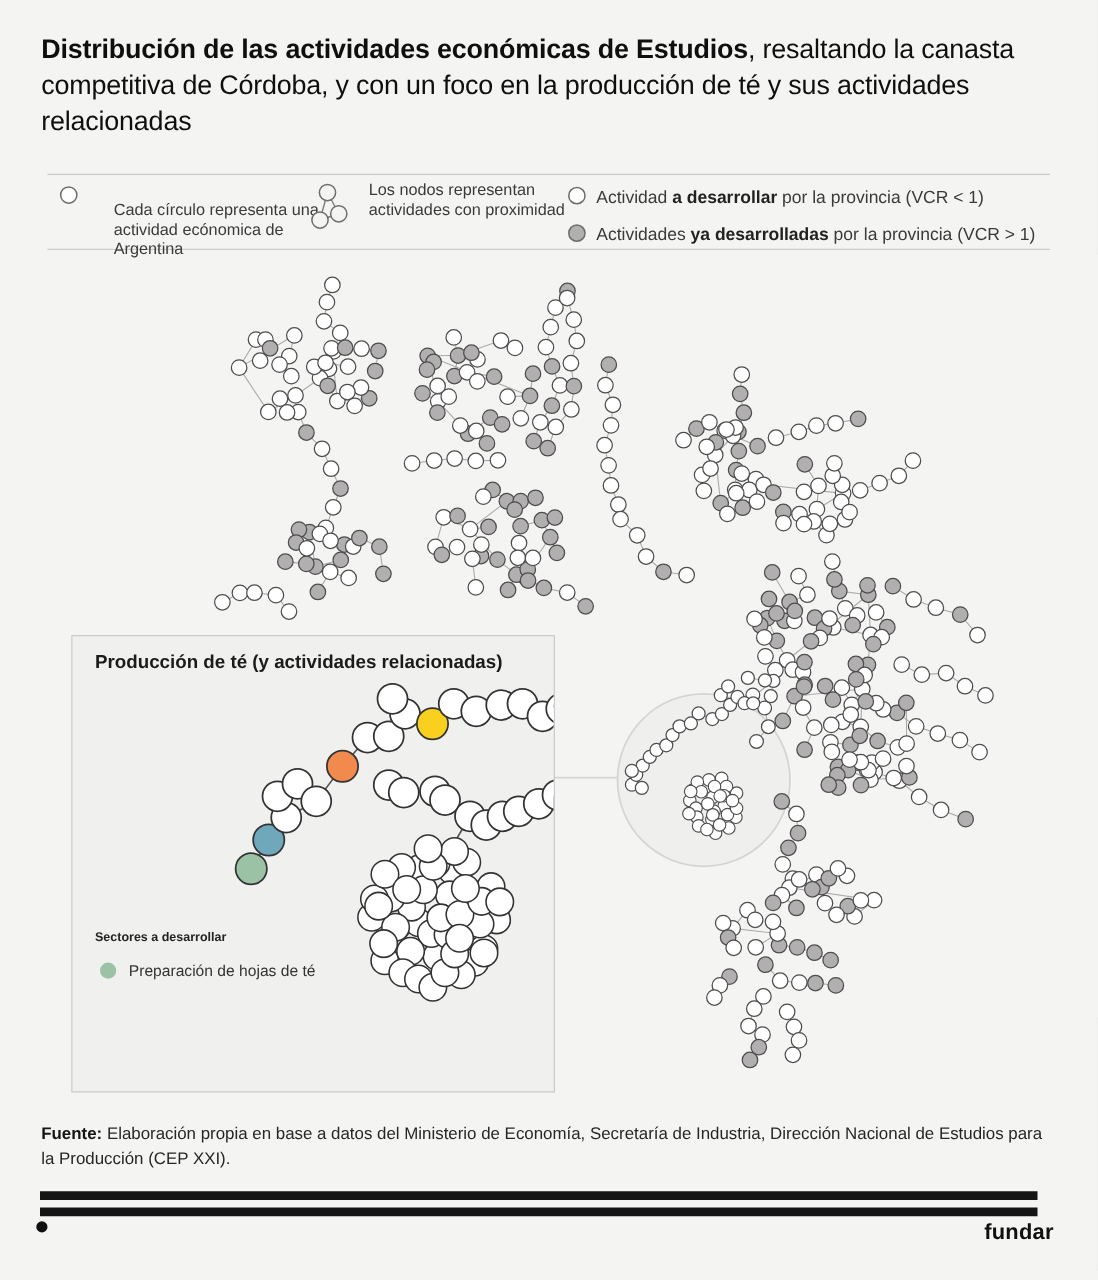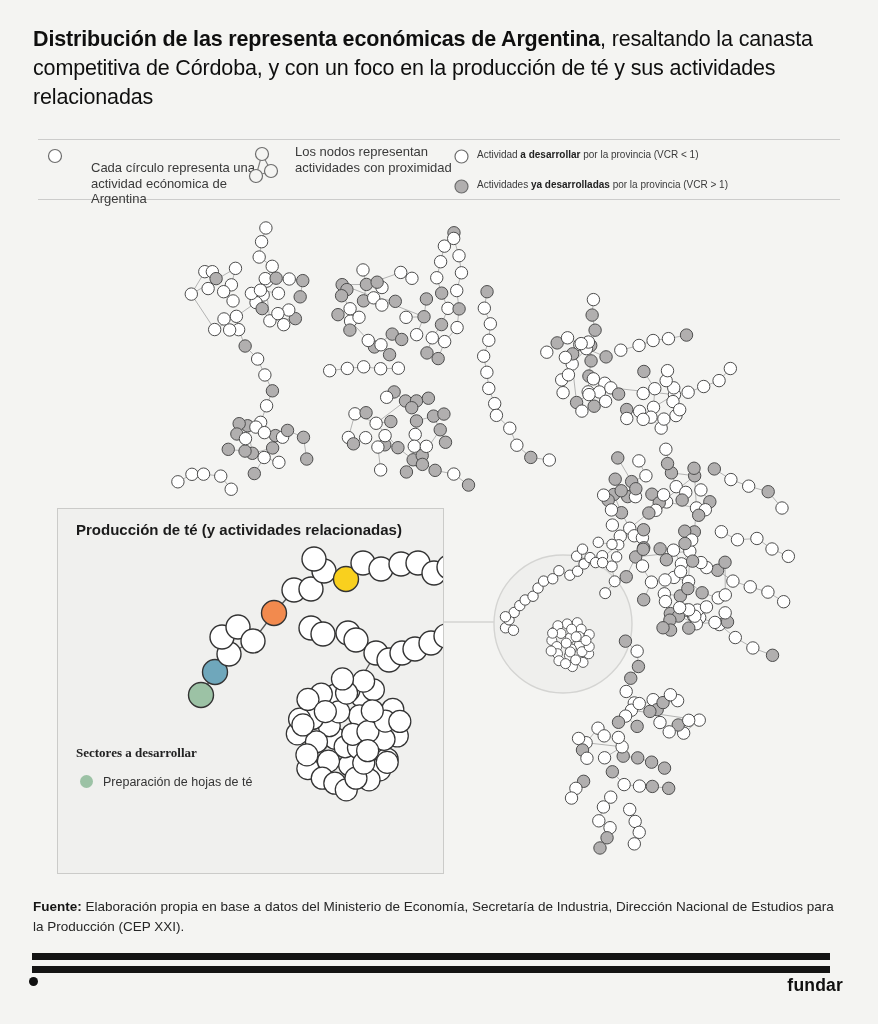--- a/index.html
+++ b/index.html
@@ -6,45 +6,45 @@
   .page{position:relative;width:878px;height:1024px;background:#f4f4f2;overflow:hidden;
         font-family:"Liberation Sans",sans-serif;color:#161616;}
   .abs{position:absolute;}
   
   .title{left:33px;top:25px;width:796px;font-size:21.5px;line-height:29px;letter-spacing:-0.15px;color:#0f0f0f;}
   .title .tb{font-weight:700;}
   .title .tr{font-weight:400;}
   
   .band-line{left:38px;width:802px;height:1px;background:#cccccb;}
   .leg-text{font-size:13px;line-height:15.6px;color:#3a3a3a;}
-  .leg-line{font-size:10px;color:#3a3a3a;white-space:nowrap;}
+  .leg-line{font-size:14px;color:#3a3a3a;white-space:nowrap;}
   .leg-line b{color:#222;}
   
   .inset{left:57px;top:508px;width:385px;height:364px;background:#f0f0ee;border:1px solid #cbcbc9;overflow:hidden;}
   .inset h2{position:absolute;left:18px;top:12px;margin:0;font-size:15px;font-weight:700;color:#1b1b1b;}
   .inset-net{position:absolute;left:0;top:0;}
   .inset-legend{position:absolute;left:18px;top:236px;}
-  .inset-legend h3{margin:0 0 9px 0;font-size:13px;font-weight:700;color:#232323;font-family:Liberation Serif, serif;}
+  .inset-legend h3{margin:0 0 9px 0;font-size:10px;font-weight:700;color:#232323;}
   .inset-legend ul{list-style:none;margin:4px;padding:0;}
   .inset-legend li{display:flex;align-items:center;height:23.5px;font-size:12.5px;color:#343434;}
   .inset-legend .dot{width:13px;height:13px;border-radius:50%;margin-right:10px;flex:0 0 13px;}
   
   .source{left:33px;top:897px;width:812px;font-size:13.5px;line-height:20px;color:#262626;}
   .source b{font-weight:700;color:#161616;}
   .bar{left:32px;width:798px;height:7px;background:#141414;}
   .footdot{left:29px;top:977px;width:9px;height:9px;border-radius:50%;background:#101010;}
   .brand{right:35px;top:975px;font-size:17.5px;font-weight:700;letter-spacing:0.2px;color:#101010;}
   svg{display:block;}
 </style>
 </head>
 <body>
 
 <div class="page">
 
-  <h1 class="abs title" style="margin:0;font-size:21.5px;"><span class="tb">Distribución de las representa económicas de Argentina</span><span class="tr">, resaltando la canasta competitiva de Córdoba, y con un foco en la producción de té y sus actividades relacionadas</span></h1>
+  <h1 class="abs title" style="margin:0;font-size:21.5px;"><span class="tb">Distribución de las actividades económicas de Estudios</span><span class="tr">, resaltando la canasta competitiva de Córdoba, y con un foco en la producción de té y sus actividades relacionadas</span></h1>
 
   <div class="abs band-line" style="top:139px;"></div>
   <div class="abs band-line" style="top:199px;"></div>
 
   <svg class="abs" style="left:46px;top:147px;" width="18" height="18">
     <circle cx="9" cy="9" r="6.5" fill="#ffffff" stroke="#6d6d6d" stroke-width="1.2"></circle>
   </svg>
   <p class="abs leg-text" style="left:75px;top:144px;width:165px;margin:16px;">Cada círculo representa una actividad ecónomica de Argentina</p>
 
   <svg class="abs" style="left:247px;top:144px;" width="34" height="42">

